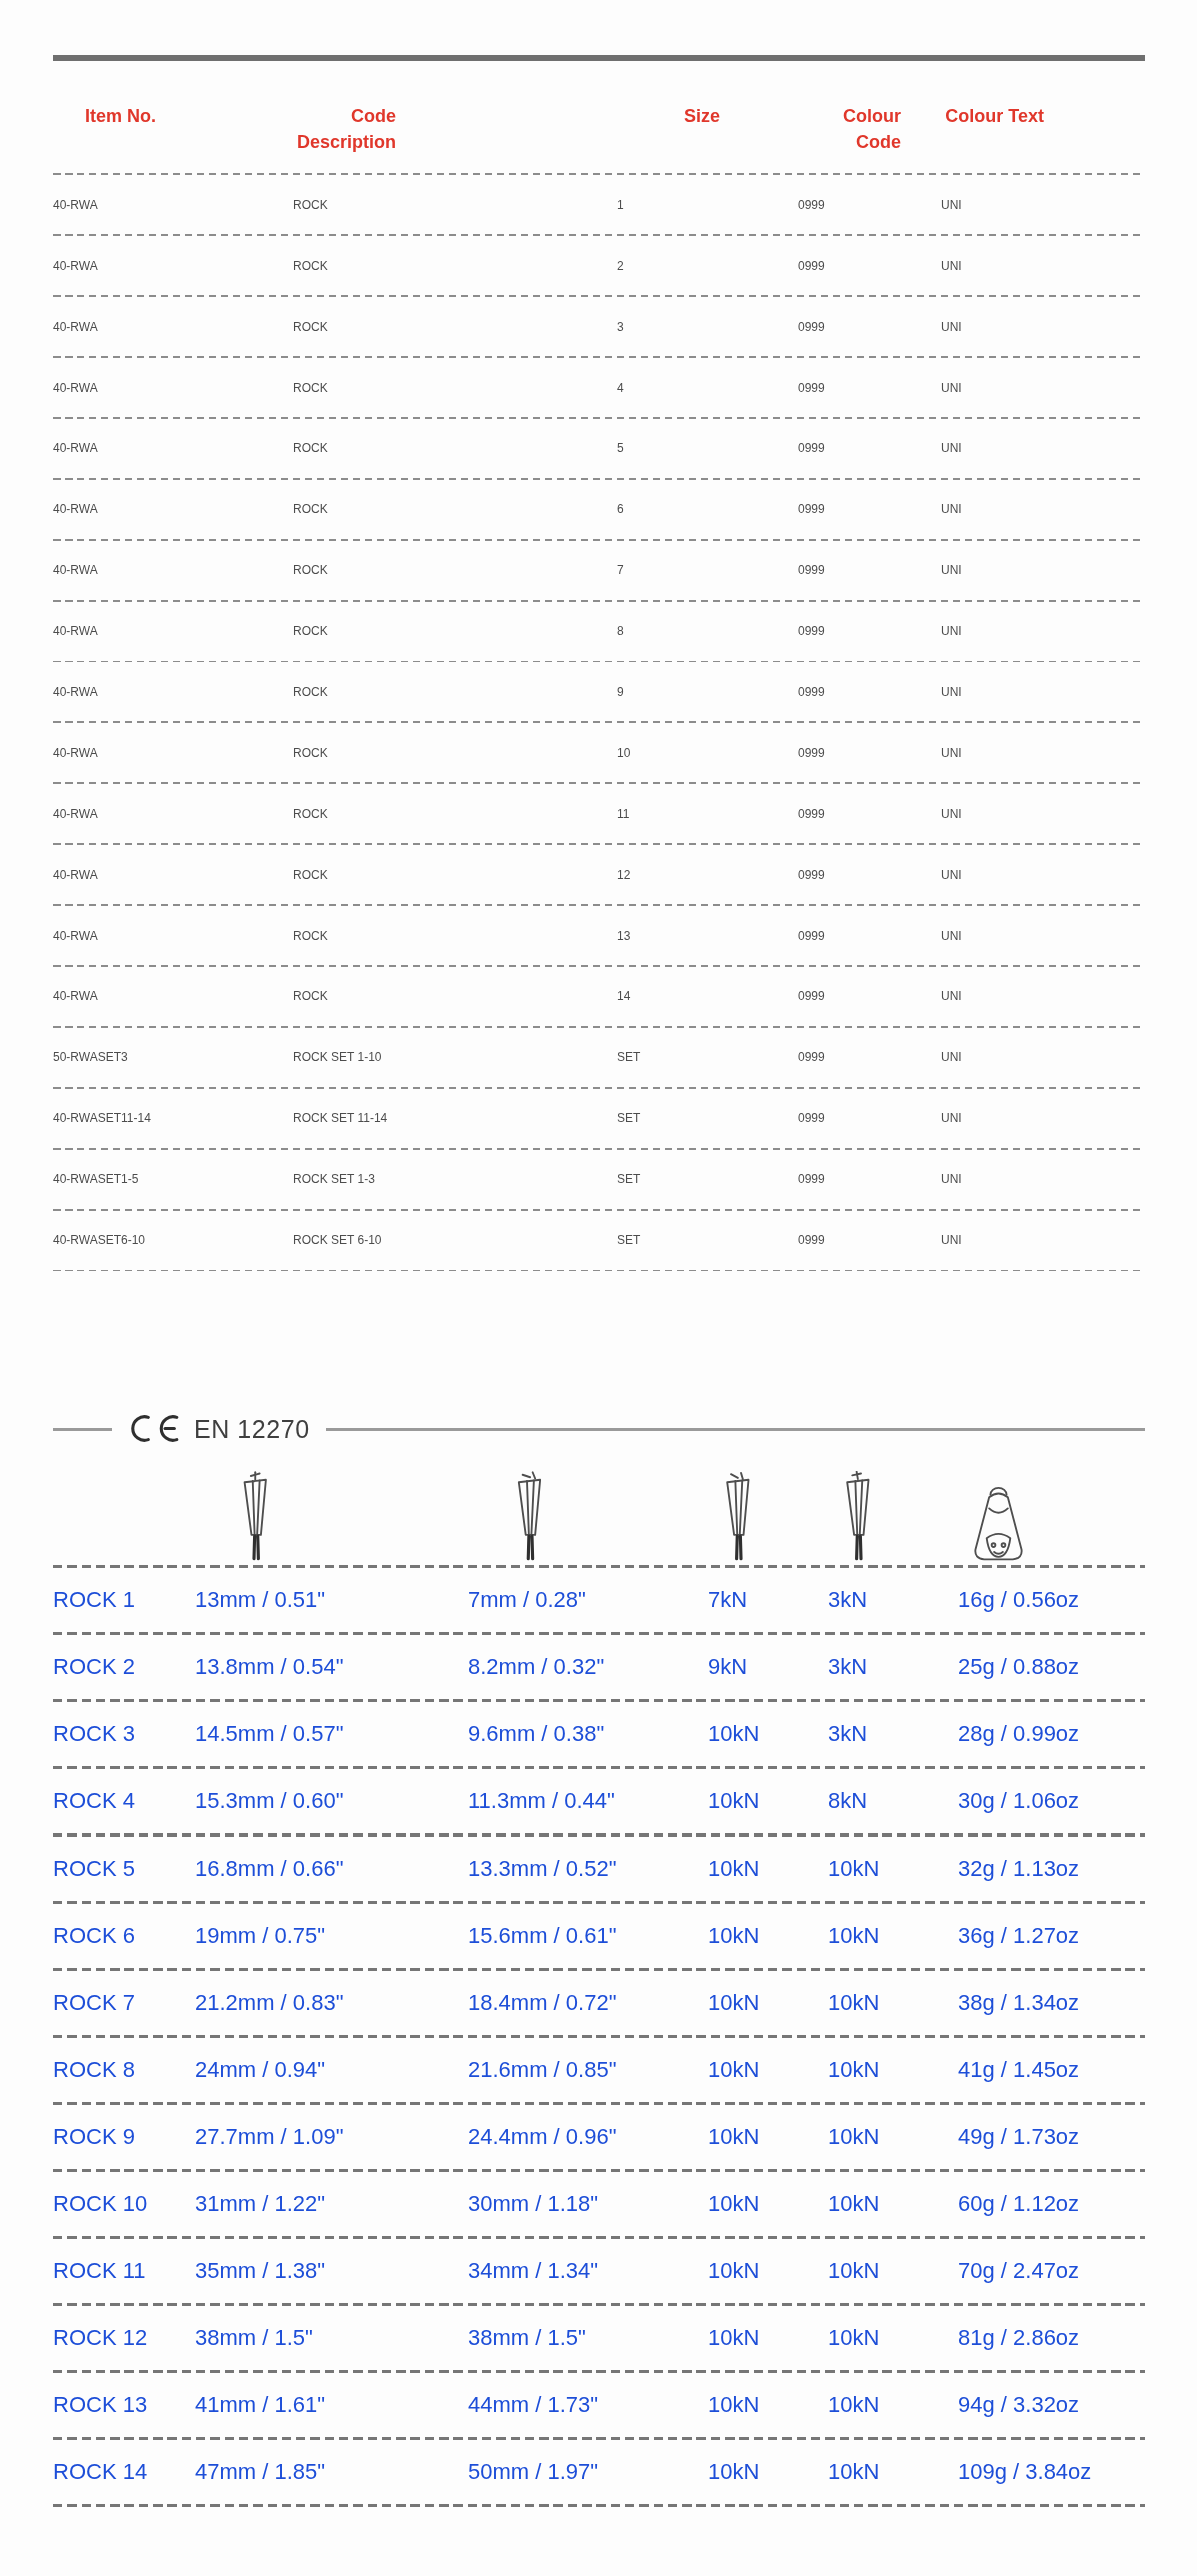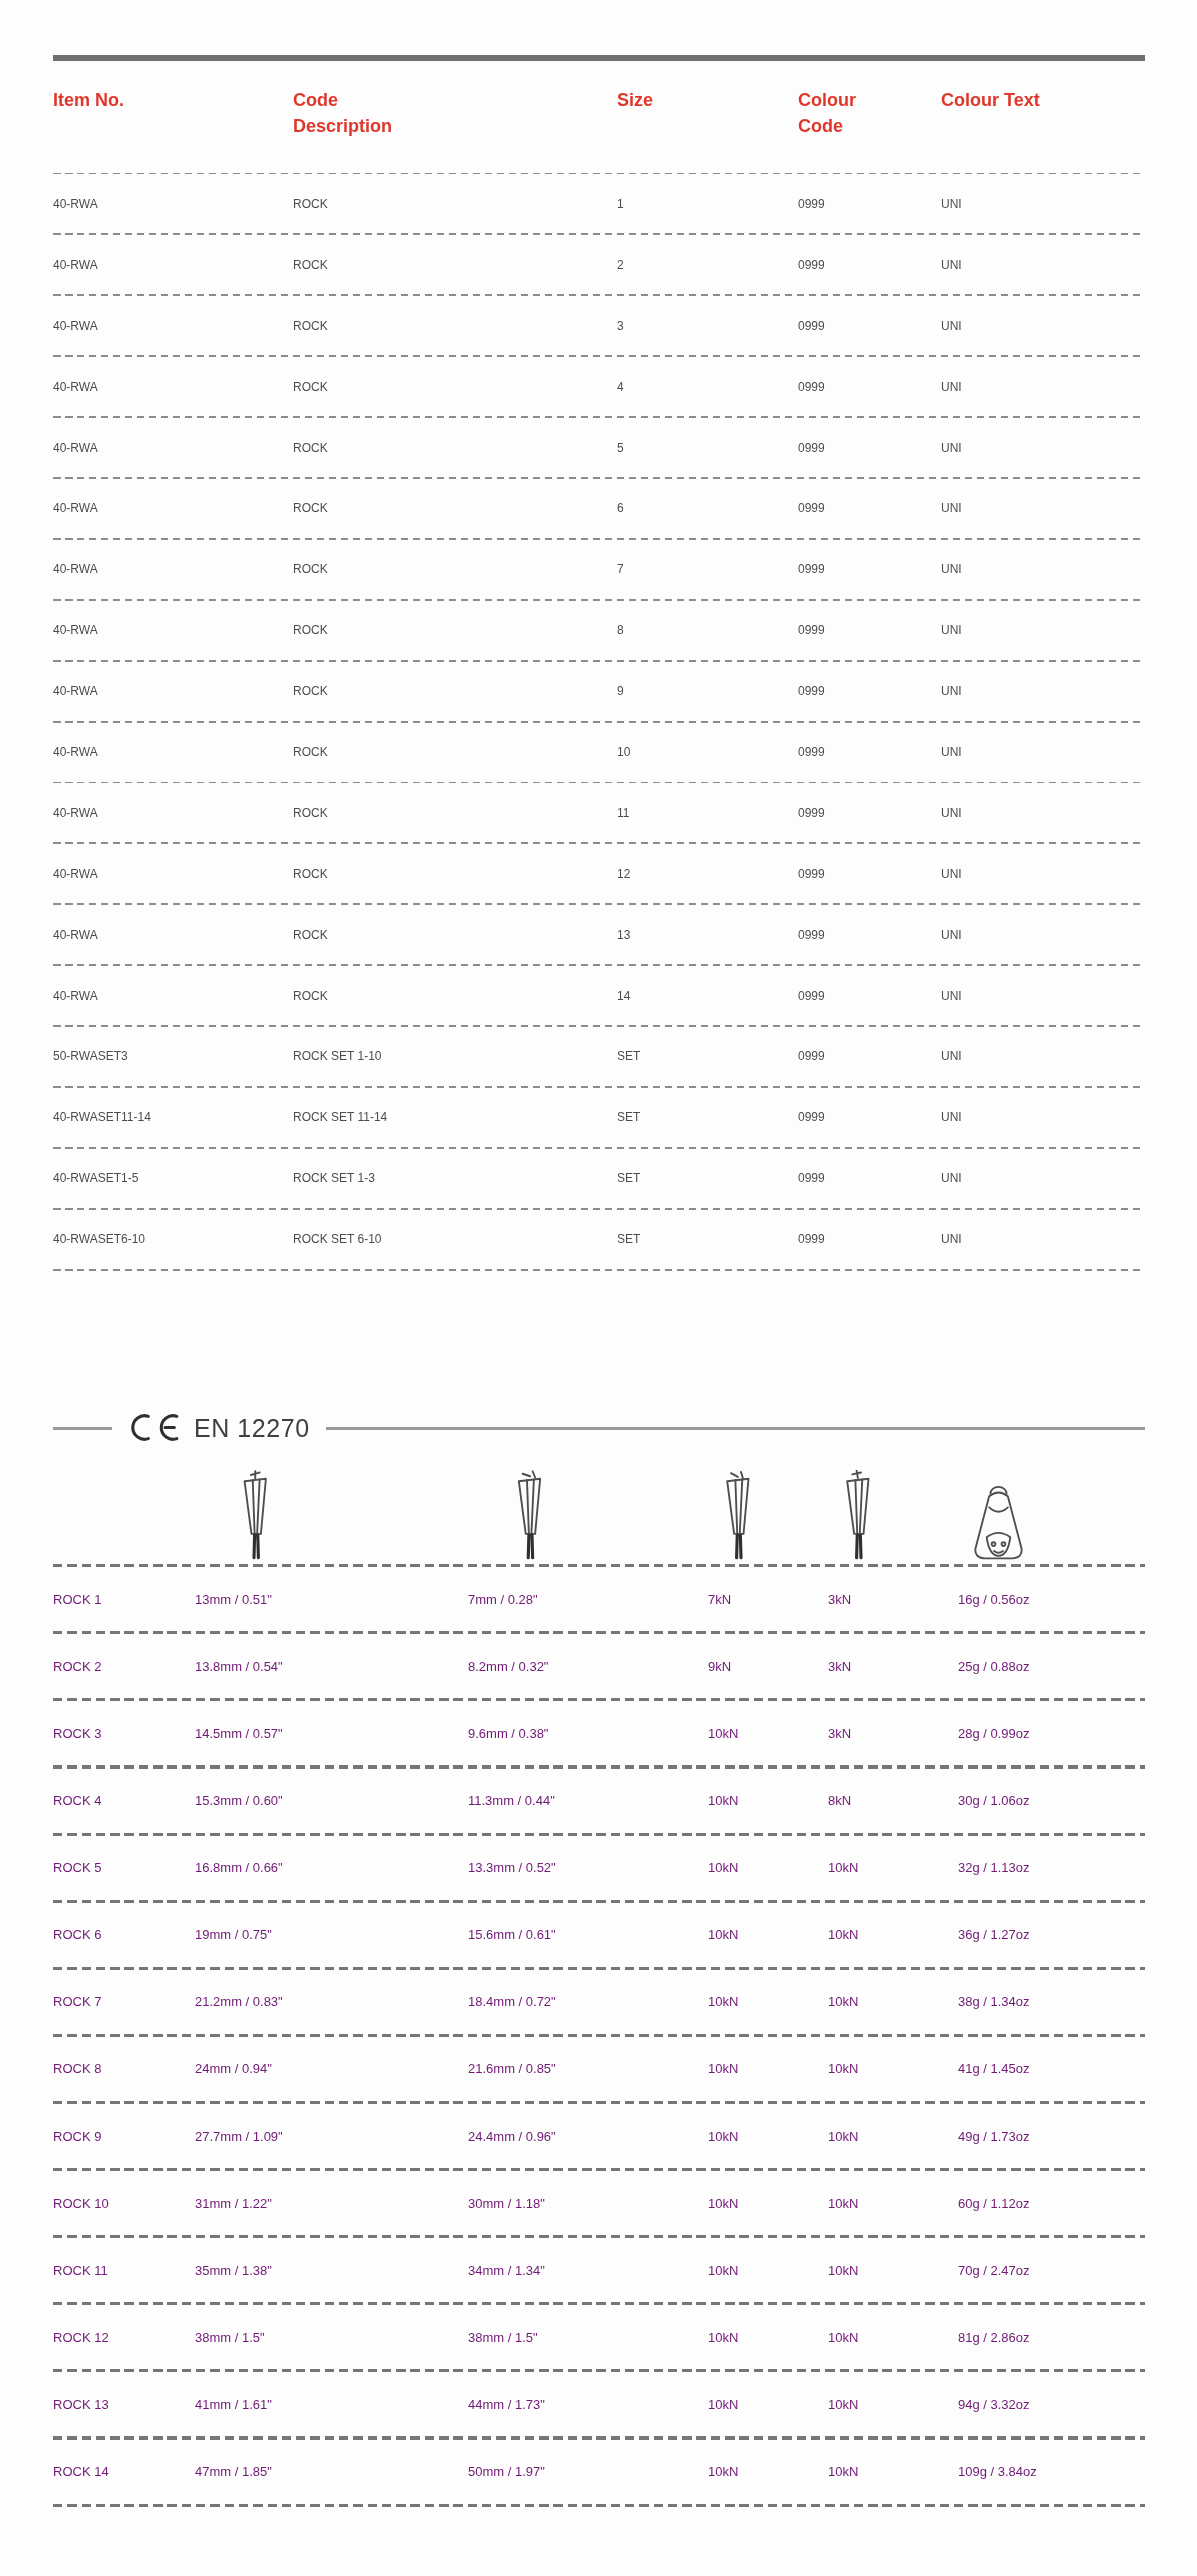--- a/index.html
+++ b/index.html
@@ -13,40 +13,40 @@
 
   
   .topline { margin-top:55px; height:5.6px; background:#6f6f6f; }
   .dash-a { height:1.9px;
     background:repeating-linear-gradient(90deg,#8c8c8c 0 7.5px,transparent 7.5px 12px); }
   .dash-b { height:3.1px;
     background:repeating-linear-gradient(90deg,#767676 0 9.4px,transparent 9.4px 14.3px); }
 
   
   .grid1 { display:grid; grid-template-columns:240px 324px 181px 143px 1fr; }
-  .t1-head { padding-top:26px; padding-bottom:18.7px; min-height:112px; }
+  .t1-head { padding-top:42px; padding-bottom:18.7px; min-height:112px;text-align:right; }
   .t1-head .cell {
     color:#e0372b; font-weight:bold; font-size:18px; line-height:1.45;
     max-width:103px;
   }
   .t1-row { height:59px; align-items:center; font-size:12px; color:#4c4c4c; }
 
   
   .ce-banner { display:flex; align-items:center; margin-top:142px; height:32px; }
   .ce-banner .rule-short { width:59px; height:3.1px; background:#9a9a9a; }
   .ce-banner .ce-mark { margin:0 11.2px 0 13.7px; flex:0 0 auto; }
   .ce-banner .std-text { font-size:25px; color:#3f3f3f; letter-spacing:0.6px; margin-right:16px; white-space:nowrap; }
   .ce-banner .rule-long { flex:1; height:3.1px; background:#9a9a9a; }
 
   
   .grid2 { display:grid; grid-template-columns:142px 273px 240px 120px 130px 1fr; }
   .icon-row { margin-top:8.7px; height:111px; align-items:end; }
   .icon-cell { display:flex; justify-content:flex-start; padding-left:37px; }
   .icon-cell.narrow { padding-left:6.2px; }
-  .t2-row { height:64px; align-items:center; font-size:13px; color:#701a75; }
+  .t2-row { height:64px; align-items:center; font-size:22px; color:#1d4ed8; }
   svg .ln { stroke:#4e4e4e; fill:none; stroke-width:3; stroke-linecap:round; stroke-linejoin:round; }
   svg .lnb { stroke:#2f2f2f; fill:none; stroke-width:5; stroke-linecap:round; }
 </style>
 </head>
 <body>
 
 <div class="page">
   <div class="content">
 
     <section>

